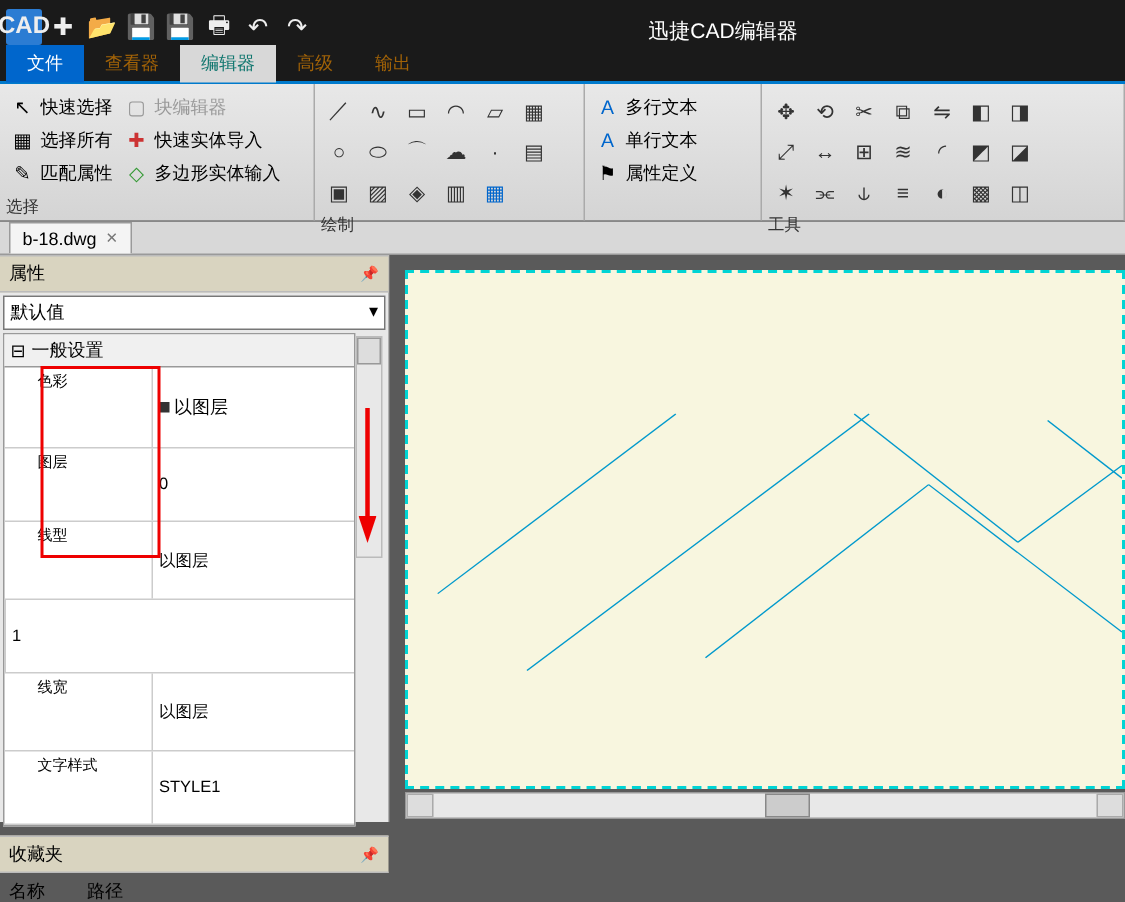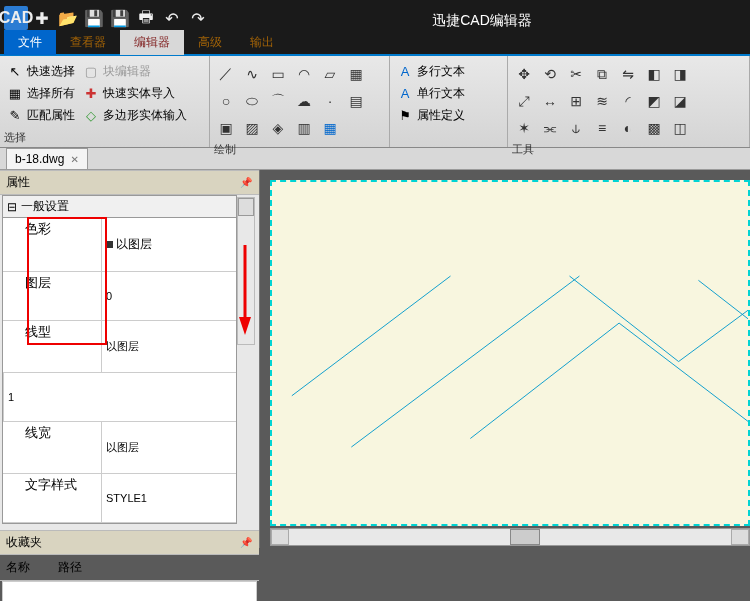--- a/index.html
+++ b/index.html
@@ -5,21 +5,21 @@
 *{box-sizing:border-box;margin:0;padding:0;font-family:"Microsoft YaHei","SimSun",sans-serif;font-size:12px}
 body{background:#5a5a5a;width:750px;height:601px;overflow:hidden;position:relative}
 .titlebar{height:30px;background:#1a1a1a;display:flex;align-items:flex-end;color:#fff}
 .titlebar .qicons{display:flex;gap:2px;padding:0 4px}
 .titlebar .qicons span{width:24px;height:24px;display:flex;align-items:center;justify-content:center;font-size:16px;color:#eee}
 .cad-ico{background:#2b7cd3;color:#fff;font-size:9px;font-weight:bold;border-radius:2px;padding:2px 3px}
 .titlebar .title{flex:1;text-align:center;font-size:14px;color:#fff}
 .menubar{height:26px;background:#1a1a1a;display:flex;align-items:flex-start;border-bottom:2px solid #007acc}
 .menubar .tab{padding:4px 14px;color:#a16207;font-size:12px;cursor:pointer}
 .menubar .tab.file{background:#0066cc;color:#fff;margin-left:4px}
-.menubar .tab.active{background:#d8d8d8;color:#7f1d1d}
+.menubar .tab.active{background:#d8d8d8;color:#0f766e}
 .ribbon{height:92px;background:linear-gradient(#e8e8e8,#d4d4d4);display:flex;border-bottom:1px solid #888}
 .rgroup{border-right:1px solid #aaa;display:flex;flex-direction:column;padding:2px 4px 0}
 .rgroup .body{flex:1;display:flex;gap:2px}
 .rgroup .label{text-align:left;font-size:11px;color:#333;padding:2px 0}
 .rcol{display:flex;flex-direction:column;gap:3px;justify-content:flex-start;padding-top:4px}
 .ritem{display:flex;align-items:center;gap:4px;padding:1px 3px;white-space:nowrap}
 .ritem .ic{width:16px;height:16px;display:inline-flex;align-items:center;justify-content:center;font-size:13px}
 .ritem.dim{color:#999}
 .iconrow{display:flex;gap:6px;padding:3px 2px}
 .iconrow span{width:20px;height:18px;display:flex;align-items:center;justify-content:center;color:#333;font-size:14px}
@@ -27,21 +27,21 @@
 .filetab{background:#f4f4f4;border:1px solid #9a9a9a;border-bottom:none;padding:2px 8px;display:flex;align-items:center;gap:6px;font-size:11px}
 .filetab .x{color:#777;font-size:10px}
 .workarea{display:flex;height:378px}
 .sidebar{width:260px;background:#e8e8e8;display:flex;flex-direction:column;border-right:1px solid #777}
 .panelhdr{background:#d9d4c0;padding:3px 6px;font-size:11px;display:flex;justify-content:space-between;align-items:center;border-top:1px solid #bbb;border-bottom:1px solid #bbb}
 .panelhdr .pin{font-size:10px;color:#555}
 .dropdown{margin:2px;border:1px solid #777;background:#fff;padding:2px 4px;display:flex;justify-content:space-between;font-size:11px}
 .propbox{position:relative;margin:0 2px}
 .proptable{border:1px solid #999;background:#fff;width:235px}
 .proprow{display:flex;border-bottom:1px solid #ccc;min-height:20px}
-.proprow .k{width:98px;padding:2px 4px 2px 22px;font-size:13px}
+.proprow .k{width:98px;padding:2px 4px 2px 22px;font-size:10px}
 .proprow .v{flex:1;border-left:1px solid #ccc;padding:18px 4px;font-size:11px}
 .proprow.hdr .k{padding-left:4px;background:#f0f0f0;width:100%;font-size:11px;display:flex;align-items:center;gap:4px}
 .proprow.hdr{border-bottom:1px solid #999}
 .highlight{position:absolute;border:2px solid #e00;left:25px;top:22px;width:80px;height:128px;pointer-events:none}
 .scrolltrack{position:absolute;right:2px;top:2px;width:18px;height:148px;background:#e8e8e8;border:1px solid #bbb}
 .scrollthumb{width:100%;height:18px;background:#ddd;border:1px solid #999}
 .redarrow{position:absolute;right:6px;top:50px}
 .favs{margin-top:6px}
 .favhdr{display:flex;padding:4px 6px;font-size:11px;gap:28px;border-bottom:1px solid #bbb}
 .favbody{flex:1;background:#fff;margin:0 2px;min-height:150px;border:1px solid #ccc}
@@ -209,20 +209,24 @@
     <span class="x">✕</span>
   </div>
 </div>
 
 <div class="workarea">
   <div class="sidebar">
     <div class="panelhdr">
       <span>属性</span>
       <span class="pin">📌</span>
     </div>
+    <div class="dropdown">
+      <span>默认值</span>
+      <span>▾</span>
+    </div>
     <div class="propbox">
       <div class="proptable">
         <div class="proprow hdr">
             <div class="k">
               <span>⊟</span>
               <span>一般设置</span>
             </div>
           </div>
         <div class="proprow">
             <div class="k">色彩</div>

